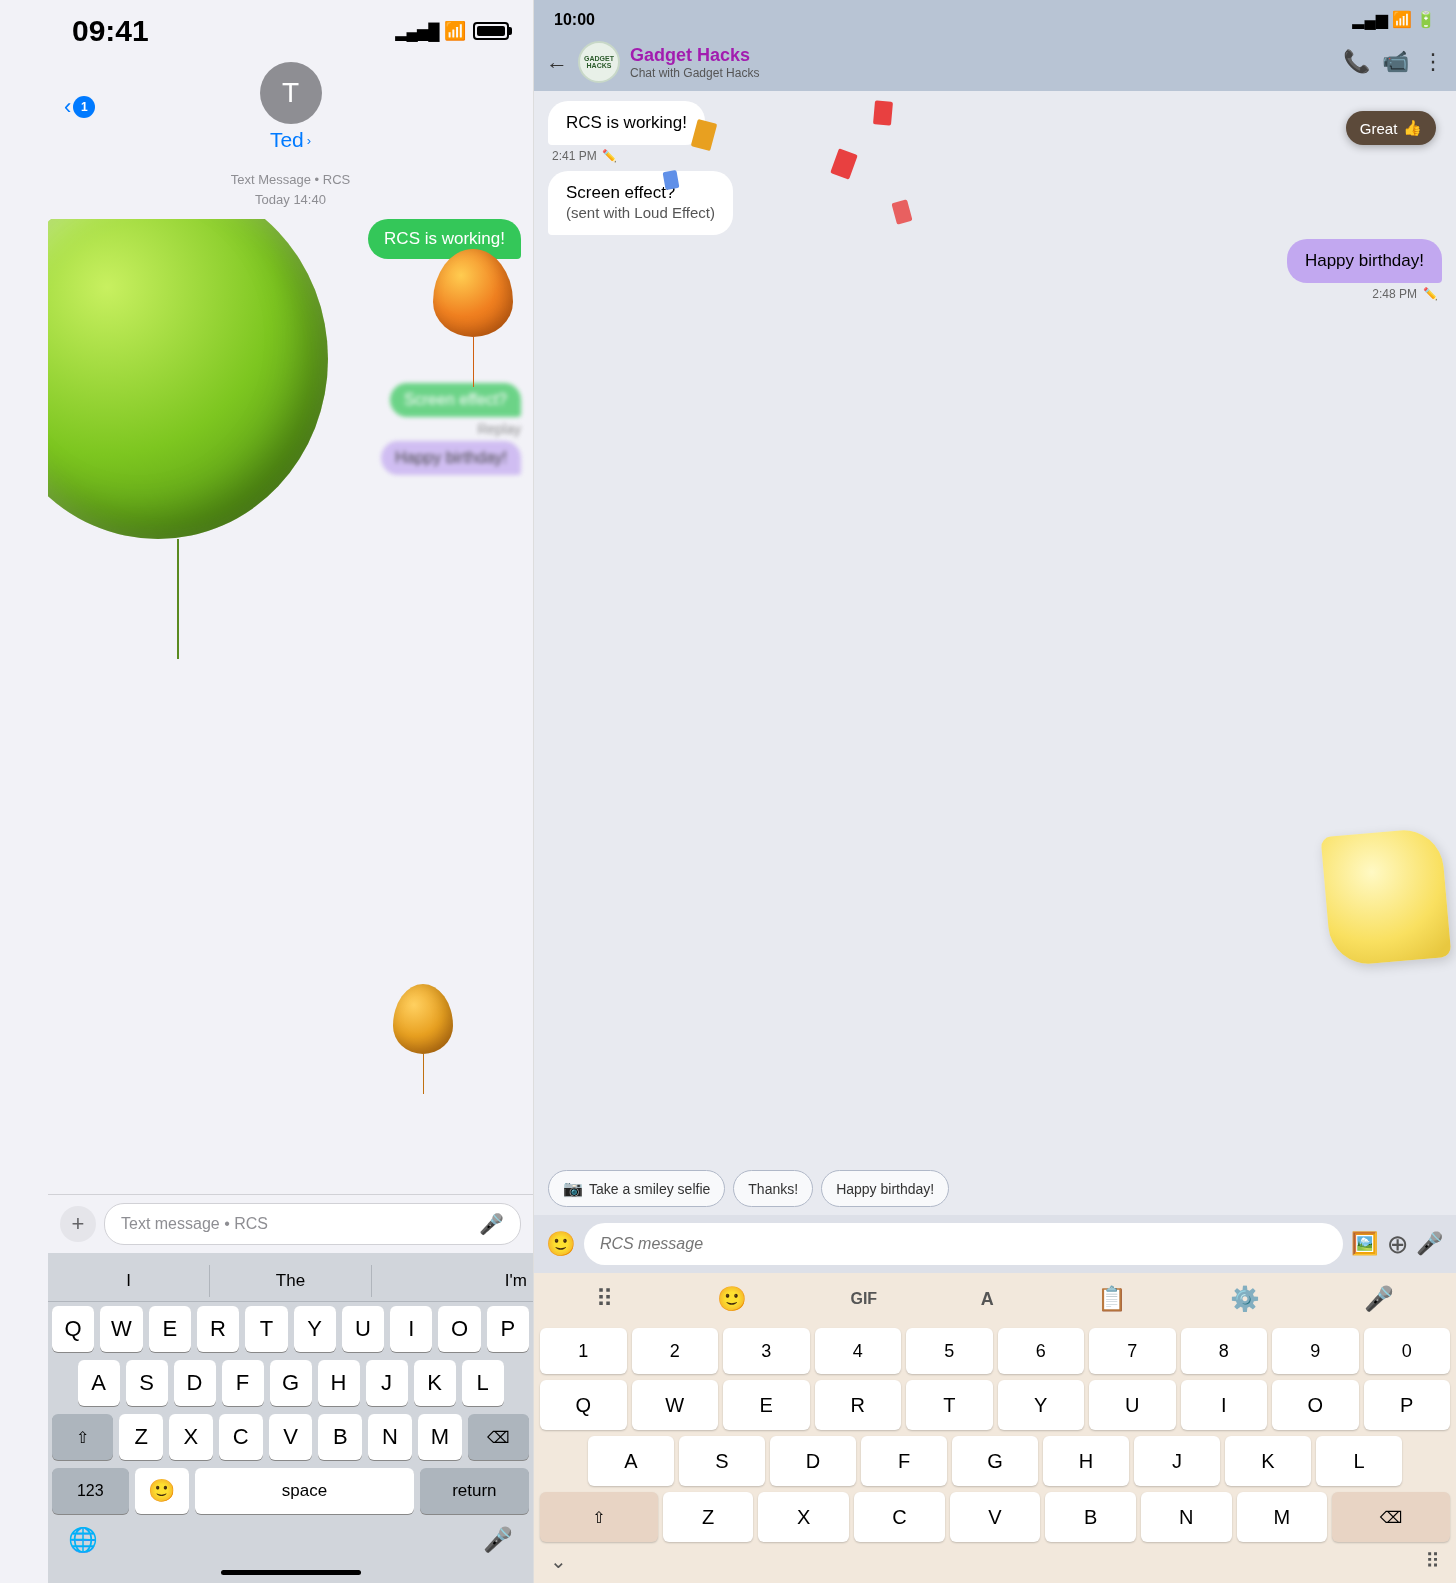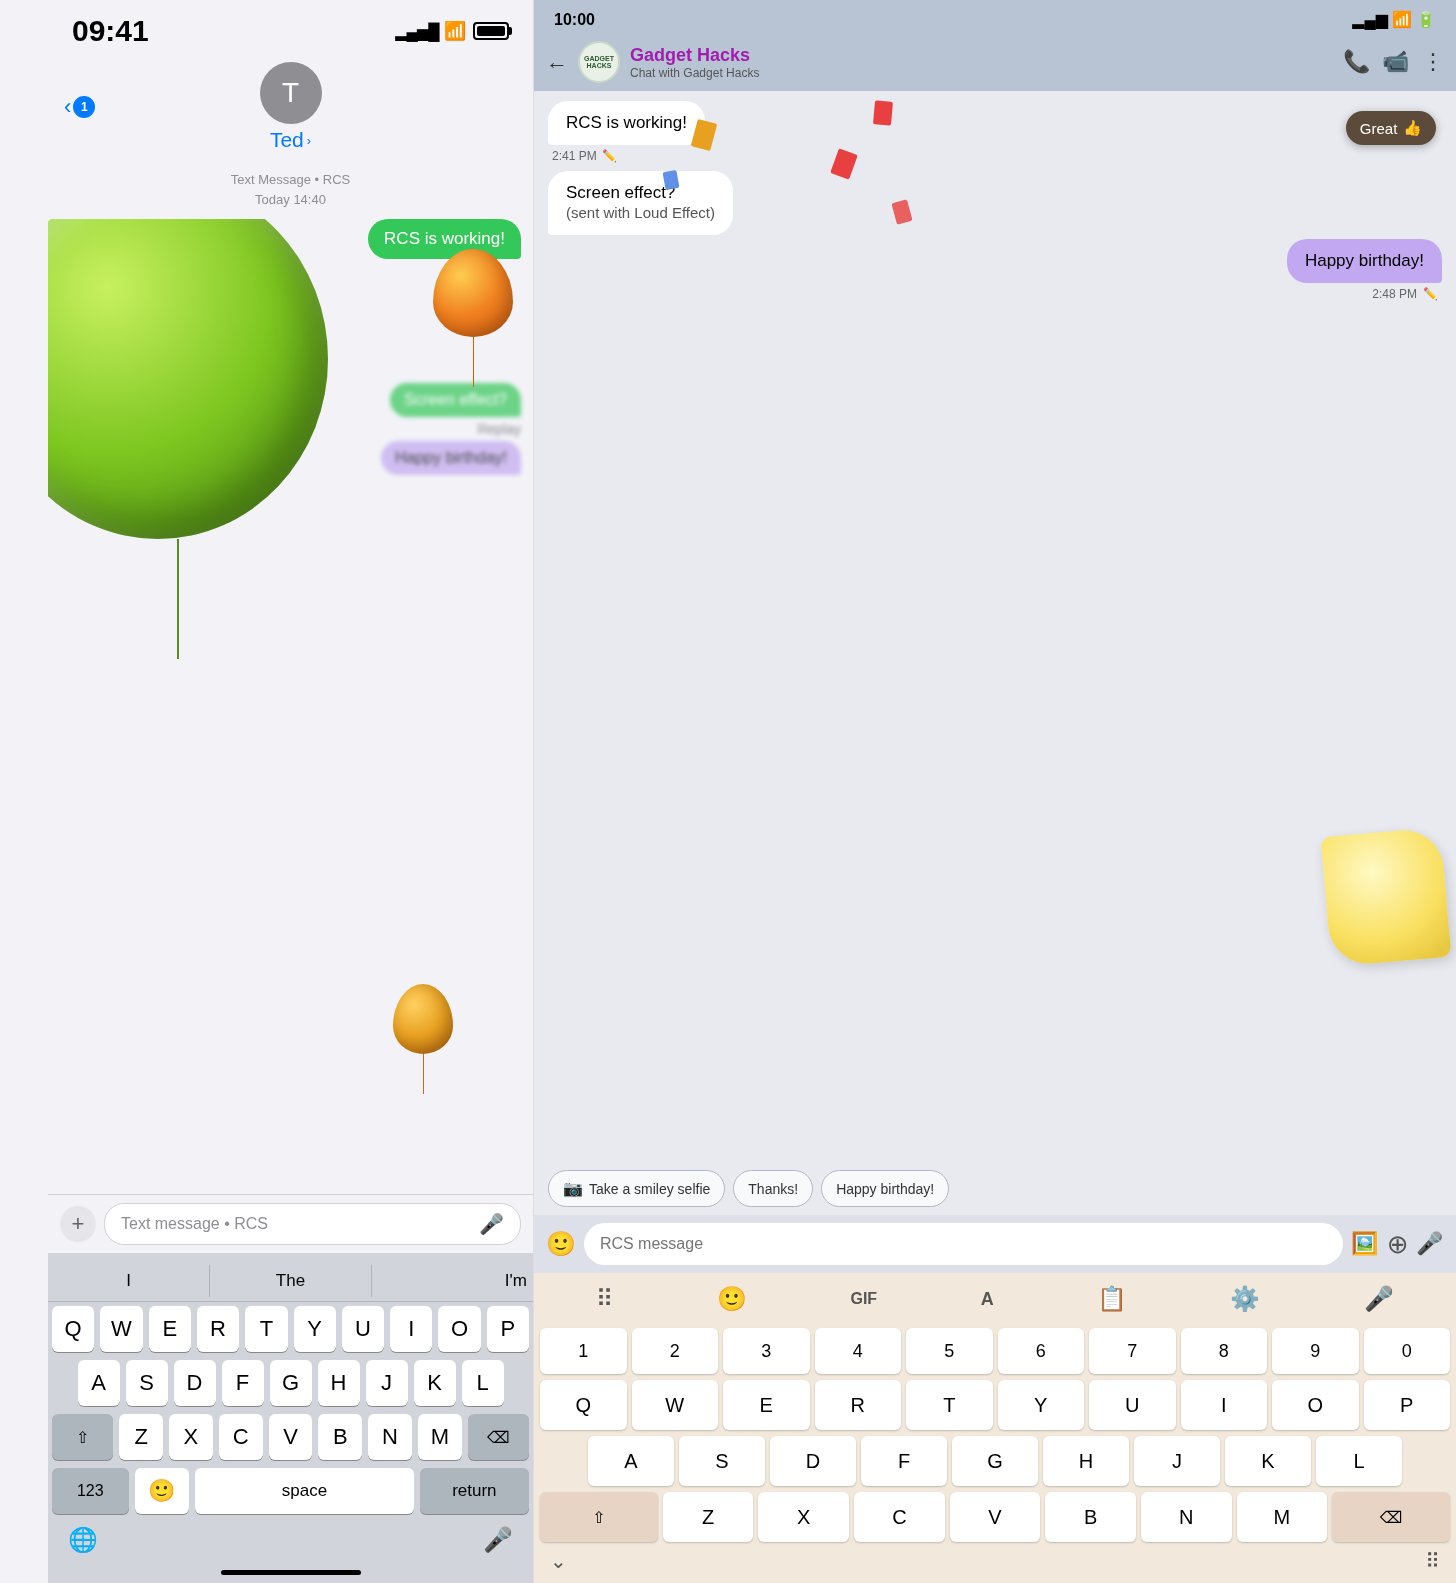--- a/index.html
+++ b/index.html
@@ -519,20 +519,21 @@
     }
     .android-emoji-btn { font-size: 24px; color: #555; cursor: pointer; }
     .android-input-field {
       flex: 1;
       background: #fff;
       border: none;
       border-radius: 24px;
       padding: 12px 16px;
       font-size: 16px;
       color: #a16207;
+      font-style: italic;
     }
     .android-attach-btn { font-size: 22px; color: #555; cursor: pointer; }
     .android-plus-btn { font-size: 26px; color: #555; cursor: pointer; }
     .android-voice-btn { font-size: 22px; color: #555; cursor: pointer; }
 
     
     .android-keyboard {
       background: #f2e8dc;
       padding: 0;
     }

